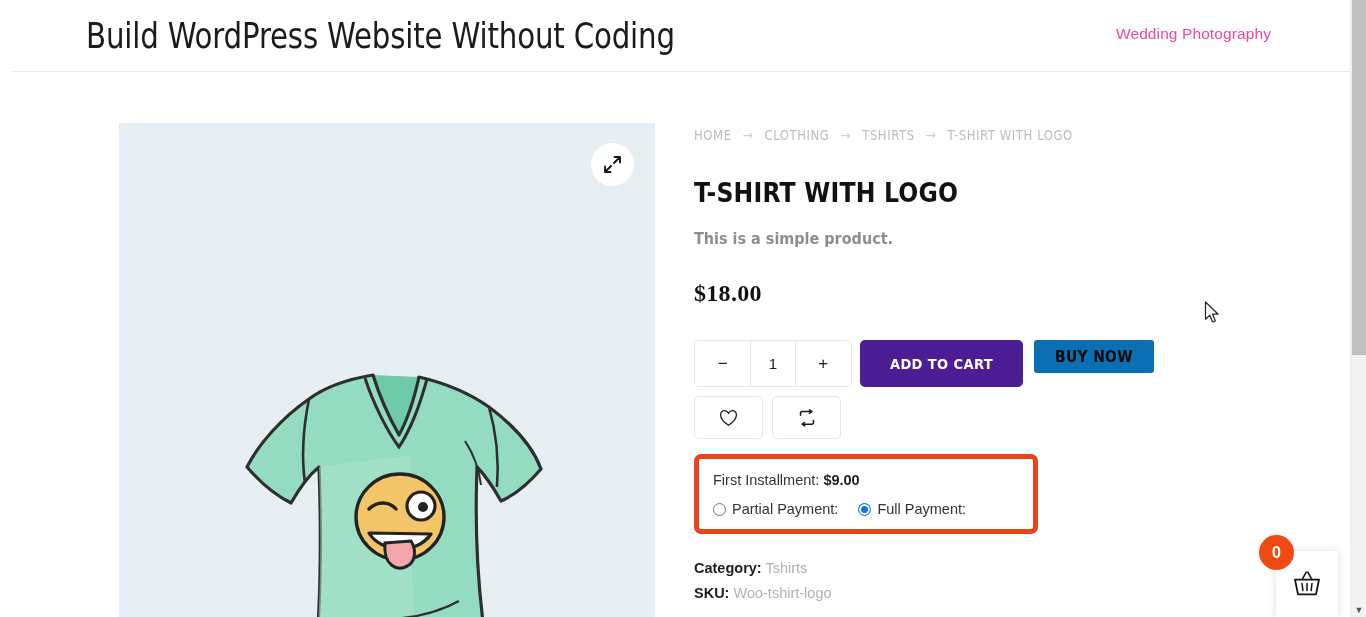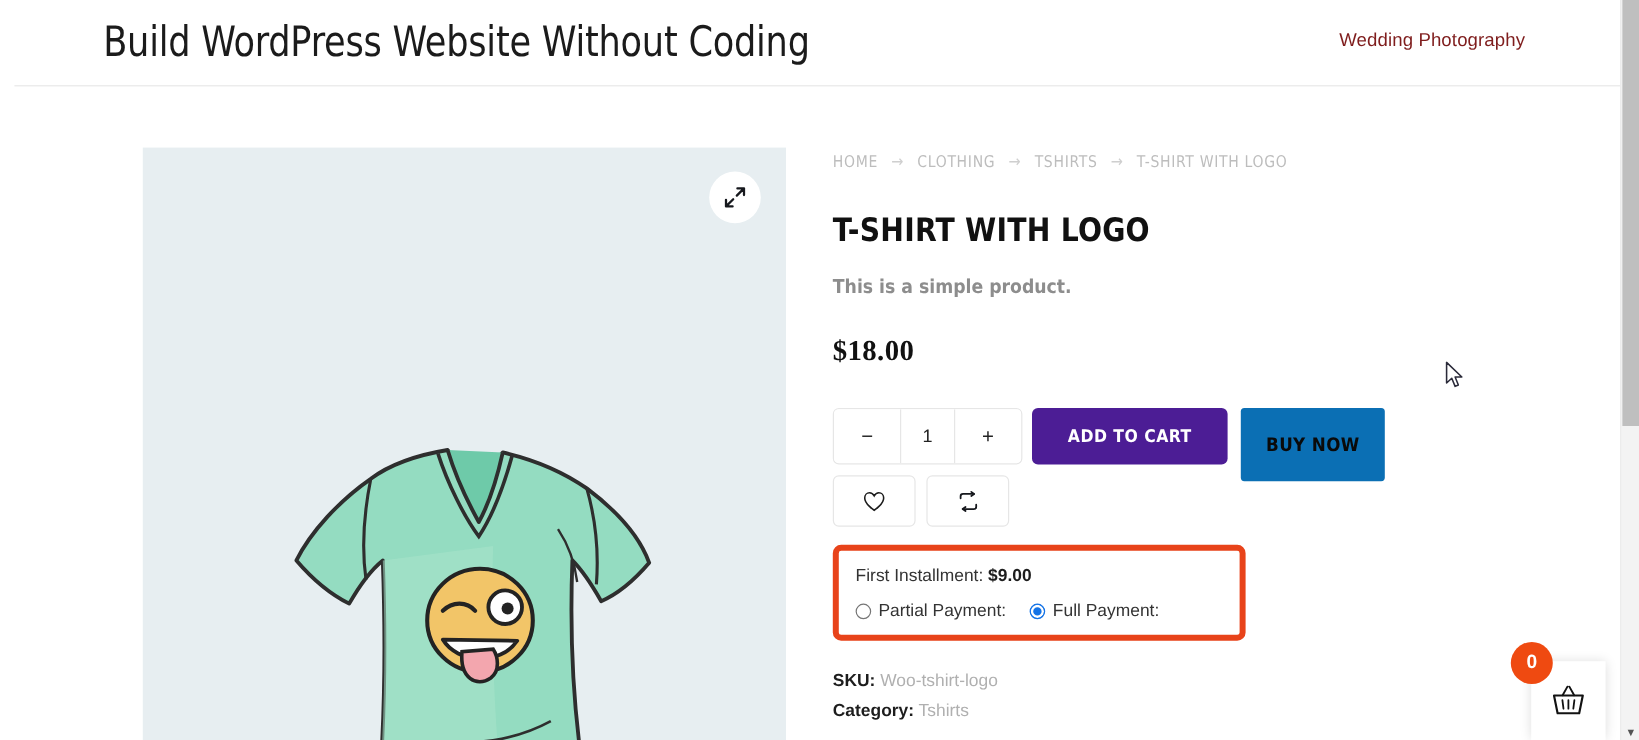--- a/index.html
+++ b/index.html
@@ -49,21 +49,21 @@
     white-space: nowrap;
     transform: scaleX(0.93);
     transform-origin: left center;
   }
   #primary-nav {
     position: absolute;
     right: 91px; top: 25px;
   }
   #nav-link-wedding-photography {
     font-size: 15.5px;
-    color: #7f1d1d;
+    color: #ec4899;
     text-decoration: none;
     letter-spacing: 0.1px;
     white-space: nowrap;
   }
 
   
   #product-gallery {
     position: absolute;
     left: 119px; top: 123px;
     width: 536px; height: 494px;
@@ -190,21 +190,21 @@
     border-radius: 5px;
     font-family: "Liberation Sans Narrow", "DejaVu Sans Condensed", "Liberation Sans", sans-serif;
     font-size: 14.5px;
     font-weight: 700;
     letter-spacing: 0.4px;
     cursor: pointer;
   }
   #buy-now-button {
     margin-left: 11px;
     width: 120px;
-    height: 61px;
+    height: 33px;
     background: #0b6fb4;
     color: #0a0a0a;
     border: none;
     border-radius: 3px;
     font-family: "Liberation Sans Narrow", "DejaVu Sans Condensed", "Liberation Sans", sans-serif;
     font-size: 15.5px;
     font-weight: 700;
     letter-spacing: 0.3px;
     cursor: pointer;
   }
@@ -459,26 +459,26 @@
           </label>
           <label class="payment-option selected">
             <span class="radio-mark"></span>
             <span>Full Payment:</span>
           </label>
         </div>
       </div>
 
       <div id="product-meta">
         <div>
+          <span class="meta-label">Category:</span>
+          <a class="meta-value" href="#" style="text-decoration:none">Tshirts</a>
+        </div>
+        <div>
           <span class="meta-label">SKU:</span>
           <span class="meta-value">Woo-tshirt-logo</span>
-        </div>
-        <div>
-          <span class="meta-label">Category:</span>
-          <a class="meta-value" href="#" style="text-decoration:none">Tshirts</a>
         </div>
       </div>
 
     </div>
 
     <div id="floating-cart">
       <svg width="30" height="28" viewBox="0 0 30 28">
         <path d="M10.2 9.3 L14.2 2.2 M19.8 9.3 L15.8 2.2" fill="none" stroke="#121212" stroke-width="1.6" stroke-linecap="round"></path>
         <path d="M3 9.6 L27 9.6 L24 24.4 L6 24.4 Z" fill="none" stroke="#121212" stroke-width="1.8" stroke-linejoin="round"></path>
         <path d="M10 13.5 L10.9 20.6 M15 13.5 L15 20.6 M20 13.5 L19.1 20.6" fill="none" stroke="#121212" stroke-width="1.5" stroke-linecap="round"></path>

